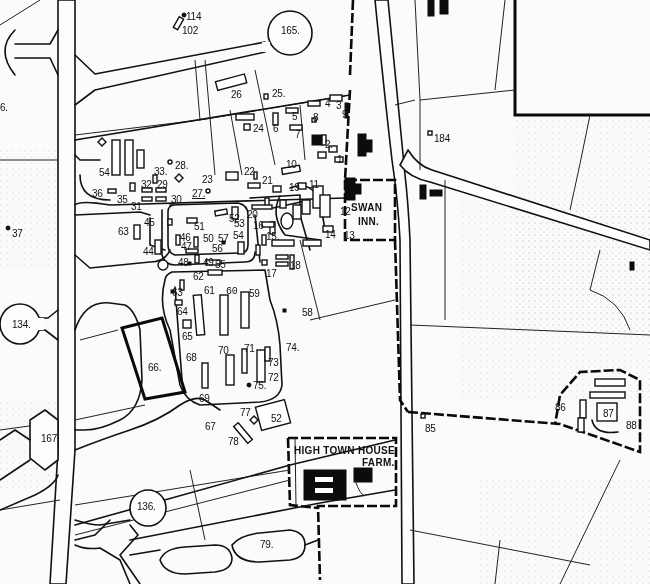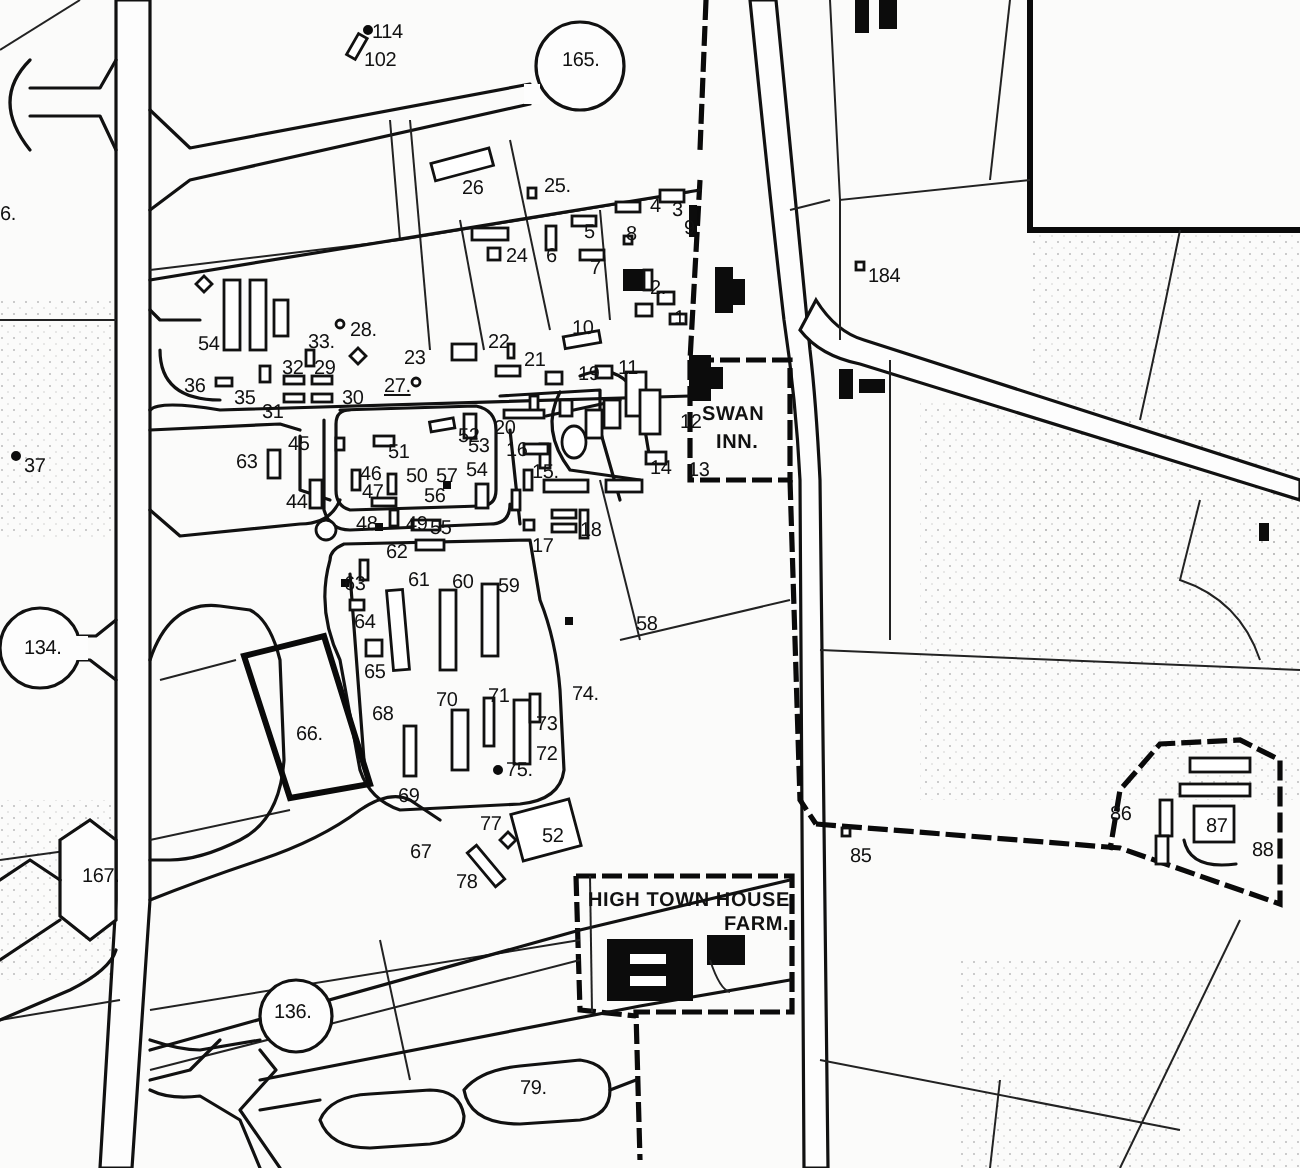--- a/index.html
+++ b/index.html
@@ -368,24 +368,24 @@
       <span class="lbl" style="left: 212px; top: 244px;">56</span>
       <span class="lbl" style="left: 143px; top: 247px;">44</span>
       <span class="lbl" style="left: 178px; top: 258px;">48</span>
       <span class="lbl" style="left: 203px; top: 258px;">49</span>
       <span class="lbl" style="left: 290px; top: 261px;">18</span>
       <span class="lbl" style="left: 266px; top: 269px;">17</span>
       <span class="lbl" style="left: 12px; top: 229px;">37</span>
       <span class="lbl" style="left: 193px; top: 272px;">62</span>
       <span class="lbl" style="left: 172px; top: 288px;">63</span>
       <span class="lbl" style="left: 204px; top: 286px;">61</span>
-      <span class="lbl" style="left: 226px; top: 287px;">60</span>
+      <span class="lbl" style="left: 226px; top: 287px; font-family: Liberation Mono, monospace;">60</span>
       <span class="lbl" style="left: 249px; top: 289px;">59</span>
       <span class="lbl" style="left: 177px; top: 307px;">64</span>
-      <span class="lbl" style="left: 298px; top: 308px; padding-left: 20px;">58</span>
+      <span class="lbl" style="left: 282px; top: 308px; padding-left: 20px;">58</span>
       <span class="lbl" style="left: 12px; top: 320px;">134.</span>
       <span class="lbl" style="left: 182px; top: 332px;">65</span>
       <span class="lbl" style="left: 218px; top: 346px;">70</span>
       <span class="lbl" style="left: 244px; top: 344px;">71</span>
       <span class="lbl" style="left: 286px; top: 343px;">74.</span>
       <span class="lbl" style="left: 186px; top: 353px;">68</span>
       <span class="lbl" style="left: 268px; top: 358px;">73</span>
       <span class="lbl" style="left: 148px; top: 363px;">66.</span>
       <span class="lbl" style="left: 268px; top: 373px;">72</span>
       <span class="lbl" style="left: 253px; top: 381px;">75.</span>

